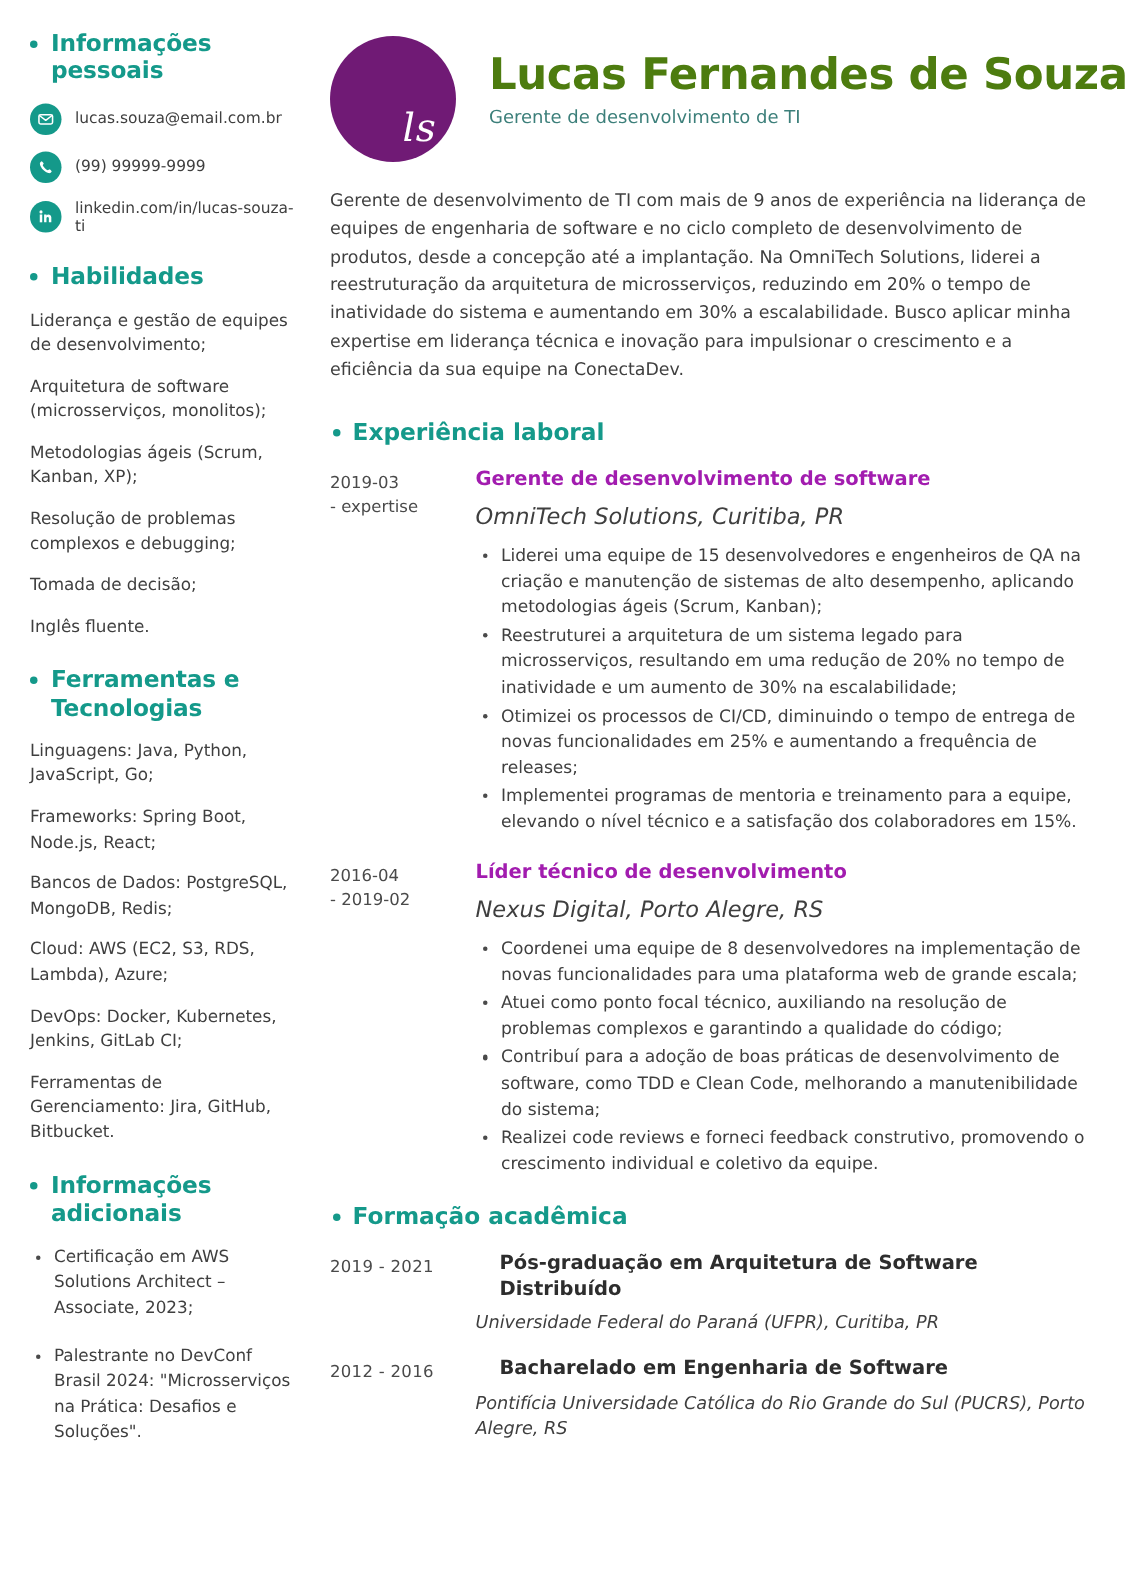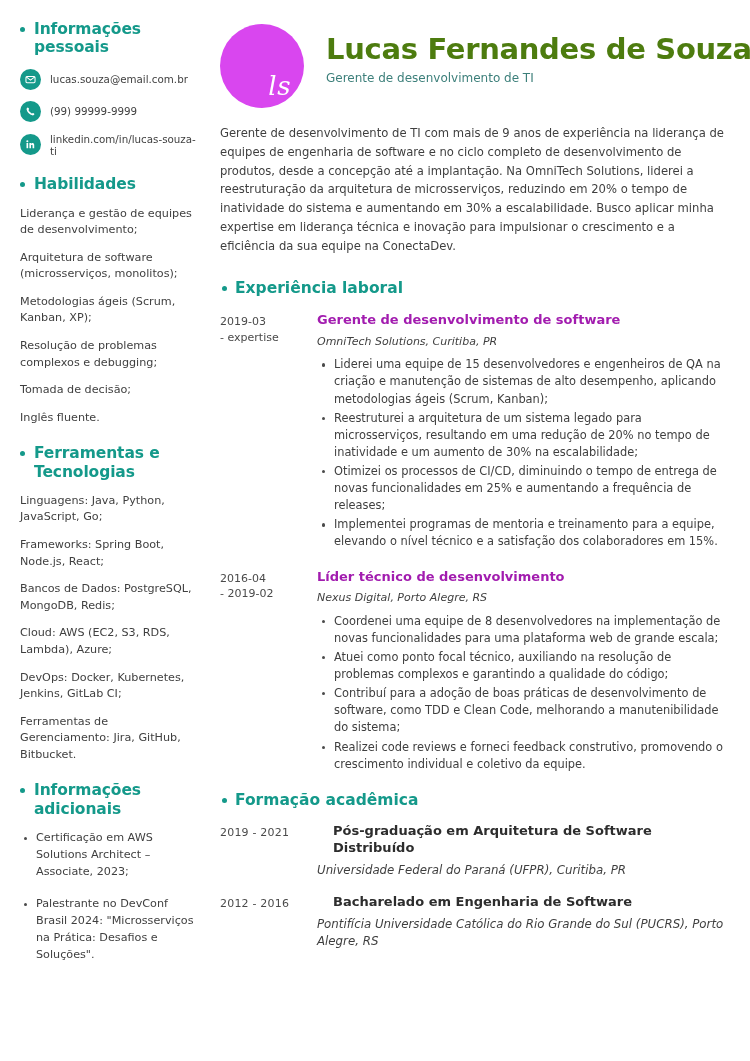--- a/index.html
+++ b/index.html
@@ -120,21 +120,21 @@
   .header {
     display: flex;
     align-items: flex-start;
     margin-bottom: 16px;
   }
   .avatar {
     flex: 0 0 84px;
     width: 84px;
     height: 84px;
     border-radius: 50%;
-    background: #d946ef;
+    background: #701a75;
     position: relative;
     margin-top: 4px;
   }
   .avatar .mono {
     position: absolute;
     right: 13px;
     bottom: 9px;
     color: #ffffff;
     font-family: "DejaVu Serif", "Liberation Serif", serif;
     font-style: italic;
@@ -207,21 +207,21 @@
   .entry-dates .d2 { display: block; }
   .entry-body { flex: 1 1 auto; min-width: 0; }
   .entry-title {
     font-size: 13px;
     font-weight: bold;
     color: #a21caf;
     line-height: 1.3;
     margin: 0 0 5px 0;
   }
   .entry-org {
-    font-size: 11px;
+    font-size: 15px;
     font-style: italic;
     color: #3f3f3f;
     line-height: 1.4;
     margin: 0 0 7px 0;
   }
   .entry-points { margin: 0; padding: 0; list-style: none; }
   .entry-points li {
     position: relative;
     font-size: 11.4px;
     line-height: 1.5;

